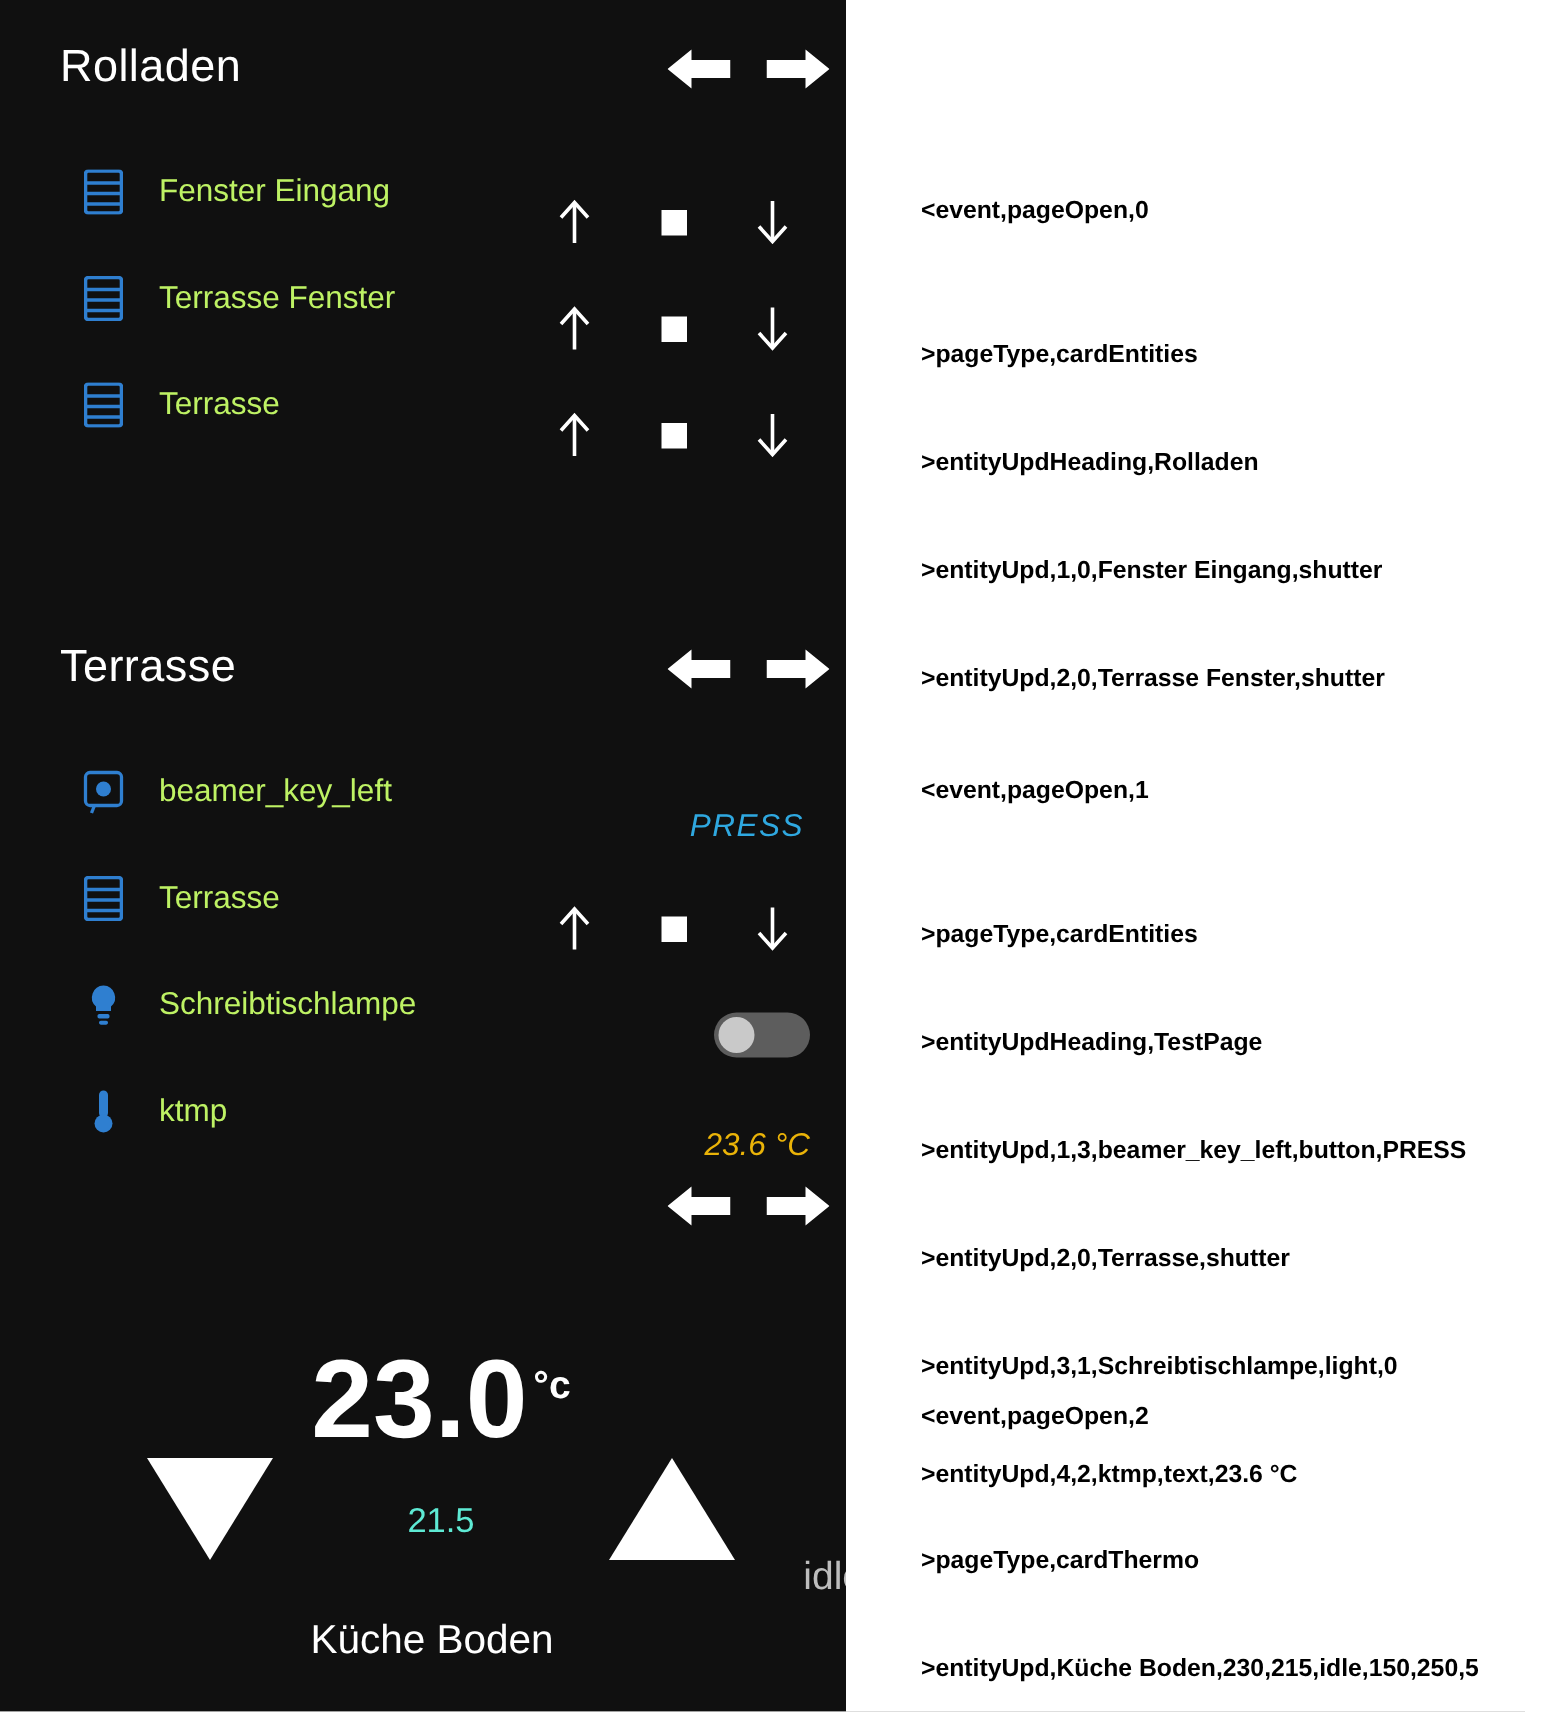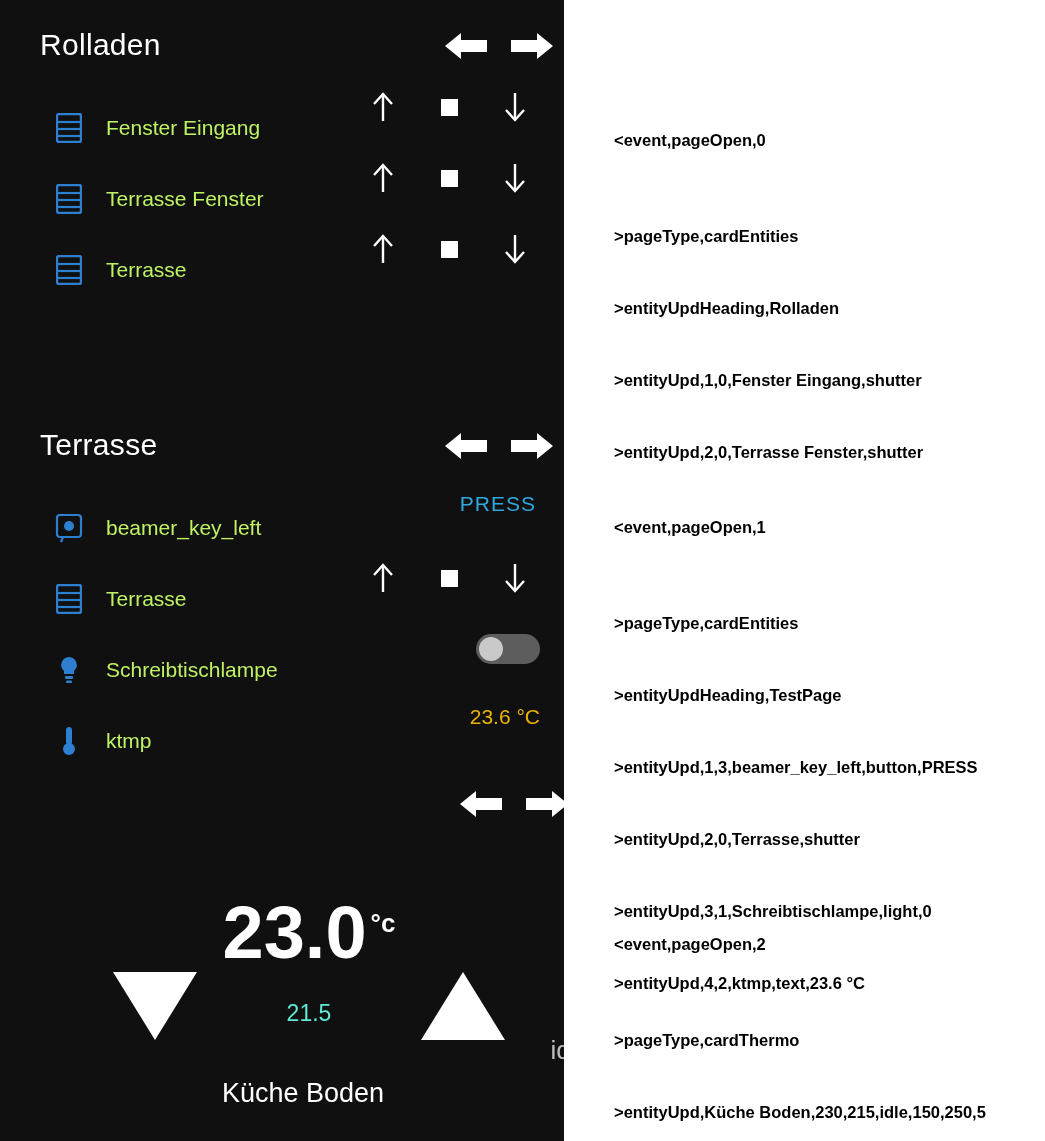--- a/index.html
+++ b/index.html
@@ -33,21 +33,21 @@
 
   
   .card {
     position: absolute;
     left: 0;
     width: 564px;
     padding-left: 12px;
   }
   .card-entities-1 { top: 0; height: 400px; }
   .card-entities-2 { top: 400px; height: 372px; }
-  .card-thermo     { top: 772px; height: 369px; margin-left: 15px; }
+  .card-thermo     { top: 772px; height: 369px; }
 
   .card-header {
     position: relative;
     height: 92px;
   }
   .card-title {
     position: absolute;
     left: 28px;
     top: 28px;
     font-size: 30px;
@@ -91,21 +91,22 @@
     font-size: 21px;
     color: #bef264;
     white-space: nowrap;
   }
   .entity-controls {
     position: absolute;
     right: 0;
     top: 0;
     height: 71px;
     display: flex;
-    align-items: flex-start;
+    align-items: flex-end;
+    font-style: italic;
   }
   .shutter-ctl {
     width: 310px;
     display: flex;
     align-items: center;
     justify-content: flex-end;
     gap: 0;
   }
   .shutter-btn {
     width: 66px;

